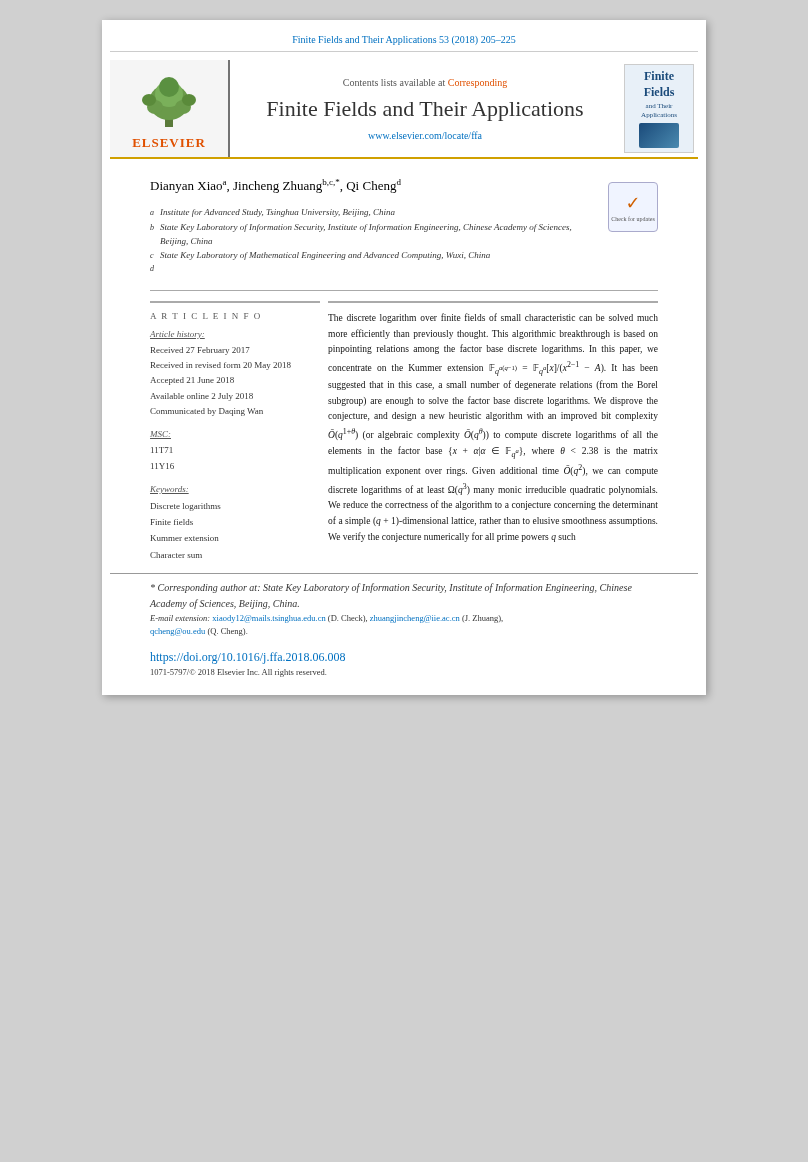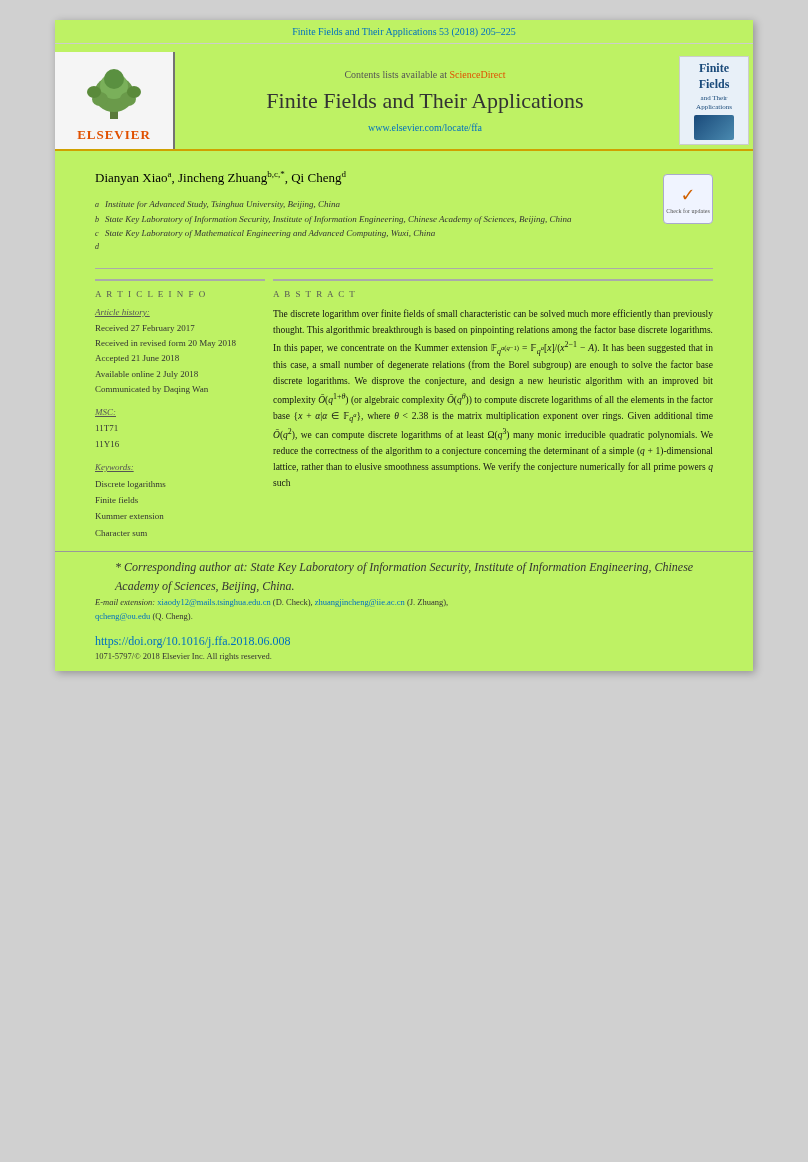--- a/index.html
+++ b/index.html
@@ -7,24 +7,24 @@
     body {
       background: #d0d0d0;
       display: flex;
       justify-content: center;
       align-items: flex-start;
       min-height: 1162px;
       font-family: 'Times New Roman', Times, serif;
     }
 
     .page {
-      width: 698px;
-      background: #bef264;
+      width: 604px;
+      background: #ffffff;
       margin: 20px auto;
-      padding: 0;
+      padding: 8px;
       box-shadow: 2px 2px 8px rgba(0,0,0,0.3);
       position: relative;
     }
 
     
     .top-citation {
       text-align: center;
       padding: 6px 10px;
       font-size: 10px;
       color: #0070c0;
@@ -271,25 +271,24 @@
       text-align: justify;
     }
 
     
     .footnote-section {
       padding: 6px 40px 4px 40px;
       border-top: 1px solid #999;
     }
 
     .footnote-text {
-      font-size: 12px;
+      font-size: 10px;
       color: #333;
       line-height: 1.6;
       font-style: italic;
-      margin-left: 20px;
     }
 
     .footnote-email {
       font-size: 8.5px;
       color: #333;
       line-height: 1.6;
     }
 
     .email-link {
       color: #0070c0;
@@ -341,21 +340,21 @@
         <ellipse cx="54" cy="35" rx="8" ry="7" fill="#6a9a4a"></ellipse>
         <ellipse cx="20" cy="28" rx="7" ry="6" fill="#5a8a3a"></ellipse>
         <ellipse cx="60" cy="28" rx="7" ry="6" fill="#5a8a3a"></ellipse>
       </svg>
       <div class="elsevier-label">ELSEVIER</div>
     </div>
 
     <div class="journal-center">
       <div class="contents-line">
         <span>Contents lists available at</span>
-        <span class="sciencedirect-link">ScienceDirect</span>
+        <span class="sciencedirect-link">Corresponding</span>
       </div>
       <div class="journal-title-main">Finite Fields and Their Applications</div>
       <div class="journal-url">
         <span>www.elsevier.com/locate/ffa</span>
       </div>
     </div>
 
     <div class="journal-thumb">
       <div class="journal-thumb-inner">
         <div style="font-size:12px; font-weight:bold; color:#1a4a7a;">Finite<br>Fields</div>
@@ -428,21 +427,20 @@
           <div class="keywords-list">
             <div>Discrete logarithms</div>
             <div>Finite fields</div>
             <div>Kummer extension</div>
             <div>Character sum</div>
           </div>
         </div>
       </div>
 
       <div class="right-col">
-        <div class="abstract-header">A B S T R A C T</div>
         <div class="abstract-text">
           The discrete logarithm over finite fields of small characteristic can be solved much more efficiently than previously thought. This algorithmic breakthrough is based on pinpointing relations among the factor base discrete logarithms. In this paper, we concentrate on the Kummer extension 𝔽<sub><i>q</i><sup><i>a</i>(<i>q</i>−1)</sup></sub> = 𝔽<sub><i>q</i><sup><i>a</i></sup></sub>[<i>x</i>]/(<i>x</i><sup>2−1</sup> − <i>A</i>). It has been suggested that in this case, a small number of degenerate relations (from the Borel subgroup) are enough to solve the factor base discrete logarithms. We disprove the conjecture, and design a new heuristic algorithm with an improved bit complexity <i>Õ</i>(<i>q</i><sup>1+<i>θ</i></sup>) (or algebraic complexity <i>Õ</i>(<i>q</i><sup><i>θ</i></sup>)) to compute discrete logarithms of all the elements in the factor base {<i>x</i> + <i>α</i>|<i>α</i> ∈ 𝔽<sub><i>q</i><sup><i>a</i></sup></sub>}, where <i>θ</i> &lt; 2.38 is the matrix multiplication exponent over rings. Given additional time <i>Õ</i>(<i>q</i><sup>2</sup>), we can compute discrete logarithms of at least Ω(<i>q</i><sup>3</sup>) many monic irreducible quadratic polynomials. We reduce the correctness of the algorithm to a conjecture concerning the determinant of a simple (<i>q</i> + 1)-dimensional lattice, rather than to elusive smoothness assumptions. We verify the conjecture numerically for all prime powers <i>q</i> such
         </div>
       </div>
 
     </div>
   </div>
 
   <div class="footnote-section">
     <div class="footnote-text">

